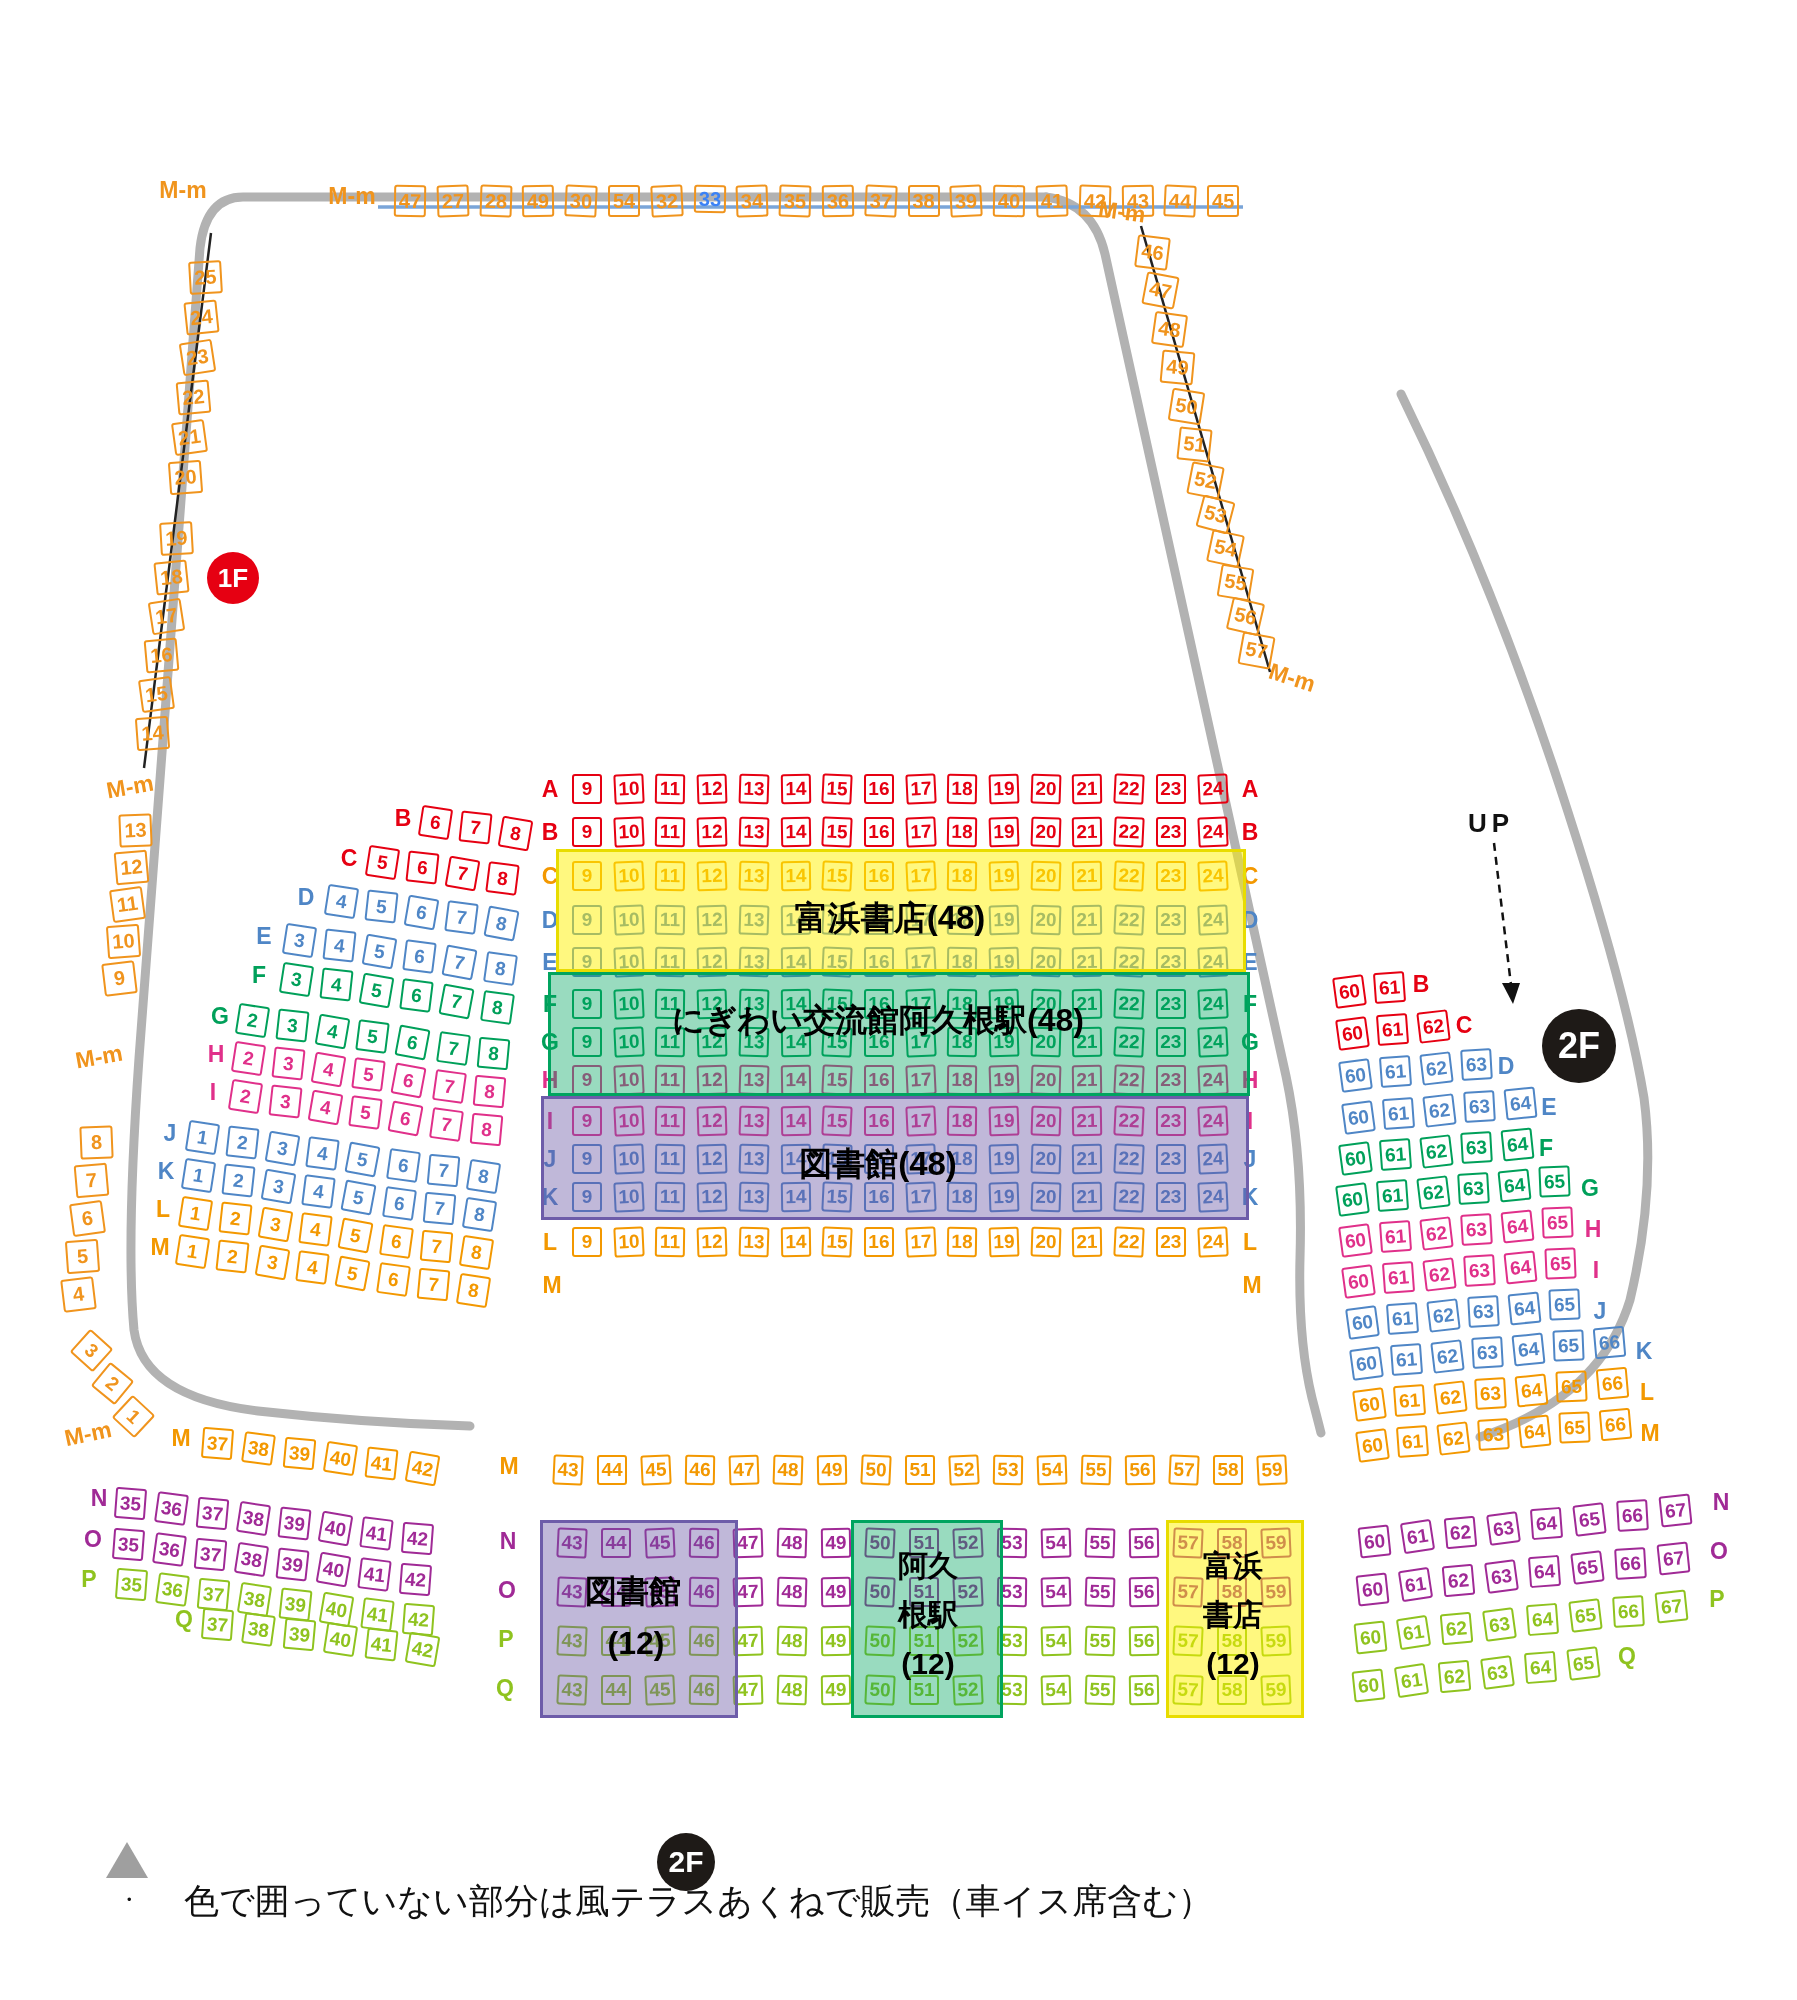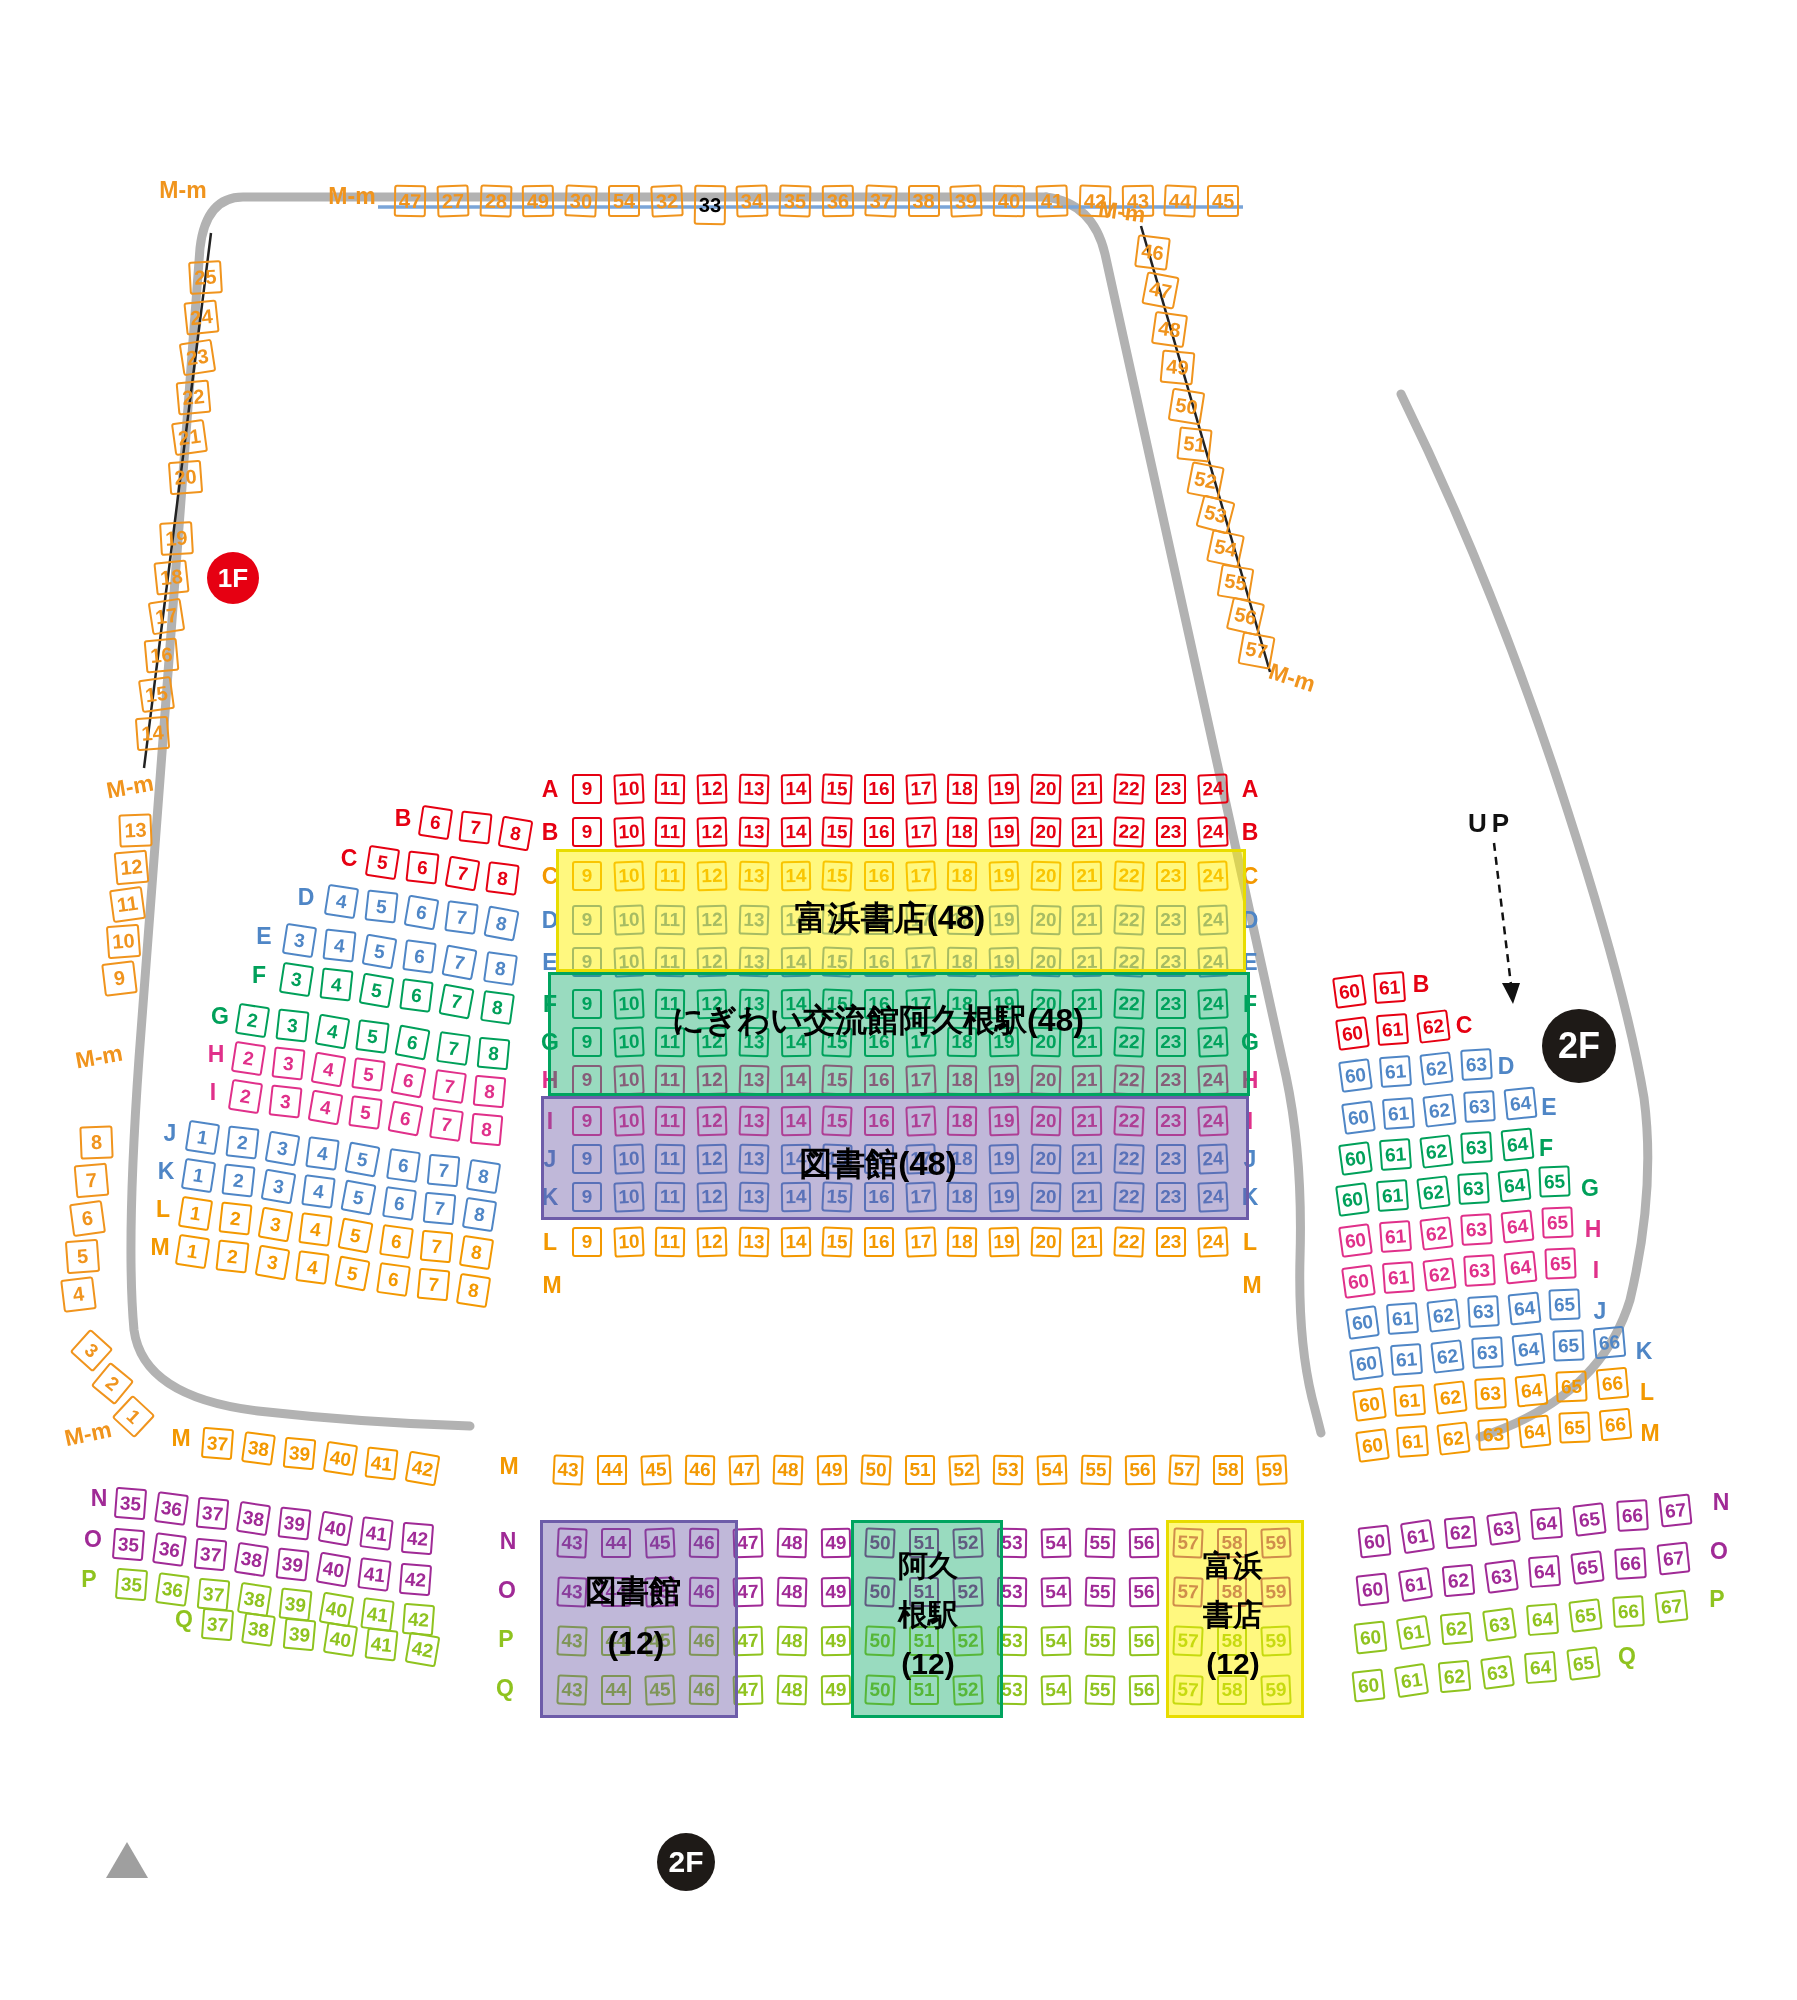--- a/index.html
+++ b/index.html
@@ -59,21 +59,21 @@
 
   <div id="seatlayer">
       <div class="rlabel" style="color: rgb(240, 148, 29); left: 352px; top: 196px; transform: translate(-50%, -50%) rotate(0deg);">M-m</div>
       <div class="seat" style="width: 32px; height: 32px; left: 394px; top: 185px; border: 2.5px solid rgb(240, 148, 29); color: rgb(240, 148, 29); font-size: 20px; transform: rotate(0.9deg);">47</div>
       <div class="seat" style="width: 32px; height: 32px; left: 436.8px; top: 185px; border: 2.5px solid rgb(240, 148, 29); color: rgb(240, 148, 29); font-size: 20px; transform: rotate(-1.8deg);">27</div>
       <div class="seat" style="width: 32px; height: 32px; left: 479.6px; top: 185px; border: 2.5px solid rgb(240, 148, 29); color: rgb(240, 148, 29); font-size: 20px; transform: rotate(1.8deg);">28</div>
       <div class="seat" style="width: 32px; height: 32px; left: 522.4px; top: 185px; border: 2.5px solid rgb(240, 148, 29); color: rgb(240, 148, 29); font-size: 20px; transform: rotate(-0.9deg);">49</div>
       <div class="seat" style="width: 32px; height: 32px; left: 565.2px; top: 185px; border: 2.5px solid rgb(240, 148, 29); color: rgb(240, 148, 29); font-size: 20px; transform: rotate(2.7deg);">30</div>
       <div class="seat" style="width: 32px; height: 32px; left: 608px; top: 185px; border: 2.5px solid rgb(240, 148, 29); color: rgb(240, 148, 29); font-size: 20px; transform: rotate(0deg);">54</div>
       <div class="seat" style="width: 32px; height: 32px; left: 650.8px; top: 185px; border: 2.5px solid rgb(240, 148, 29); color: rgb(240, 148, 29); font-size: 20px; transform: rotate(-2.7deg);">32</div>
-      <div class="seat" style="width: 32px; height: 40px; left: 693.6px; top: 185px; border: 2.5px solid rgb(240, 148, 29); color: #000000; font-size: 20px; transform: rotate(0.9deg);">33</div>
+      <div class="seat" style="width: 32px; height: 28px; left: 693.6px; top: 185px; border: 2.5px solid rgb(240, 148, 29); color: #3b82f6; font-size: 20px; transform: rotate(0.9deg);">33</div>
       <div class="seat" style="width: 32px; height: 32px; left: 736.4px; top: 185px; border: 2.5px solid rgb(240, 148, 29); color: rgb(240, 148, 29); font-size: 20px; transform: rotate(-1.8deg);">34</div>
       <div class="seat" style="width: 32px; height: 32px; left: 779.2px; top: 185px; border: 2.5px solid rgb(240, 148, 29); color: rgb(240, 148, 29); font-size: 20px; transform: rotate(1.8deg);">35</div>
       <div class="seat" style="width: 32px; height: 32px; left: 822px; top: 185px; border: 2.5px solid rgb(240, 148, 29); color: rgb(240, 148, 29); font-size: 20px; transform: rotate(-0.9deg);">36</div>
       <div class="seat" style="width: 32px; height: 32px; left: 864.8px; top: 185px; border: 2.5px solid rgb(240, 148, 29); color: rgb(240, 148, 29); font-size: 20px; transform: rotate(2.7deg);">37</div>
       <div class="seat" style="width: 32px; height: 32px; left: 907.6px; top: 185px; border: 2.5px solid rgb(240, 148, 29); color: rgb(240, 148, 29); font-size: 20px; transform: rotate(0deg);">38</div>
       <div class="seat" style="width: 32px; height: 32px; left: 950.4px; top: 185px; border: 2.5px solid rgb(240, 148, 29); color: rgb(240, 148, 29); font-size: 20px; transform: rotate(-2.7deg);">39</div>
       <div class="seat" style="width: 32px; height: 32px; left: 993.2px; top: 185px; border: 2.5px solid rgb(240, 148, 29); color: rgb(240, 148, 29); font-size: 20px; transform: rotate(0.9deg);">40</div>
       <div class="seat" style="width: 32px; height: 32px; left: 1036px; top: 185px; border: 2.5px solid rgb(240, 148, 29); color: rgb(240, 148, 29); font-size: 20px; transform: rotate(-1.8deg);">41</div>
       <div class="seat" style="width: 32px; height: 32px; left: 1078.8px; top: 185px; border: 2.5px solid rgb(240, 148, 29); color: rgb(240, 148, 29); font-size: 20px; transform: rotate(1.8deg);">42</div>
       <div class="seat" style="width: 32px; height: 32px; left: 1121.6px; top: 185px; border: 2.5px solid rgb(240, 148, 29); color: rgb(240, 148, 29); font-size: 20px; transform: rotate(-0.9deg);">43</div>
@@ -686,14 +686,17 @@
       <div class="ovlbl" style="left: 928px; top: 1615px; font-size: 30px;">根駅</div>
       <div class="ovlbl" style="left: 928px; top: 1664px; font-size: 30px;">(12)</div>
       <div class="ovl" style="left: 1166px; top: 1520px; width: 138px; height: 198px; background: rgba(255, 241, 0, 0.5); border: 3px solid rgb(232, 220, 0);"></div>
       <div class="ovlbl" style="left: 1233px; top: 1566px; font-size: 30px;">富浜</div>
       <div class="ovlbl" style="left: 1233px; top: 1615px; font-size: 30px;">書店</div>
       <div class="ovlbl" style="left: 1233px; top: 1664px; font-size: 30px;">(12)</div>
     </div>
 
   <div class="triangle"></div>
 
+  <div class="note">
+    <span class="bullet">・</span><span class="txt">色で囲っていない部分は風テラスあくねで販売（車イス席含む）</span>
+  </div>
 
 </div>
 
 </body></html>

